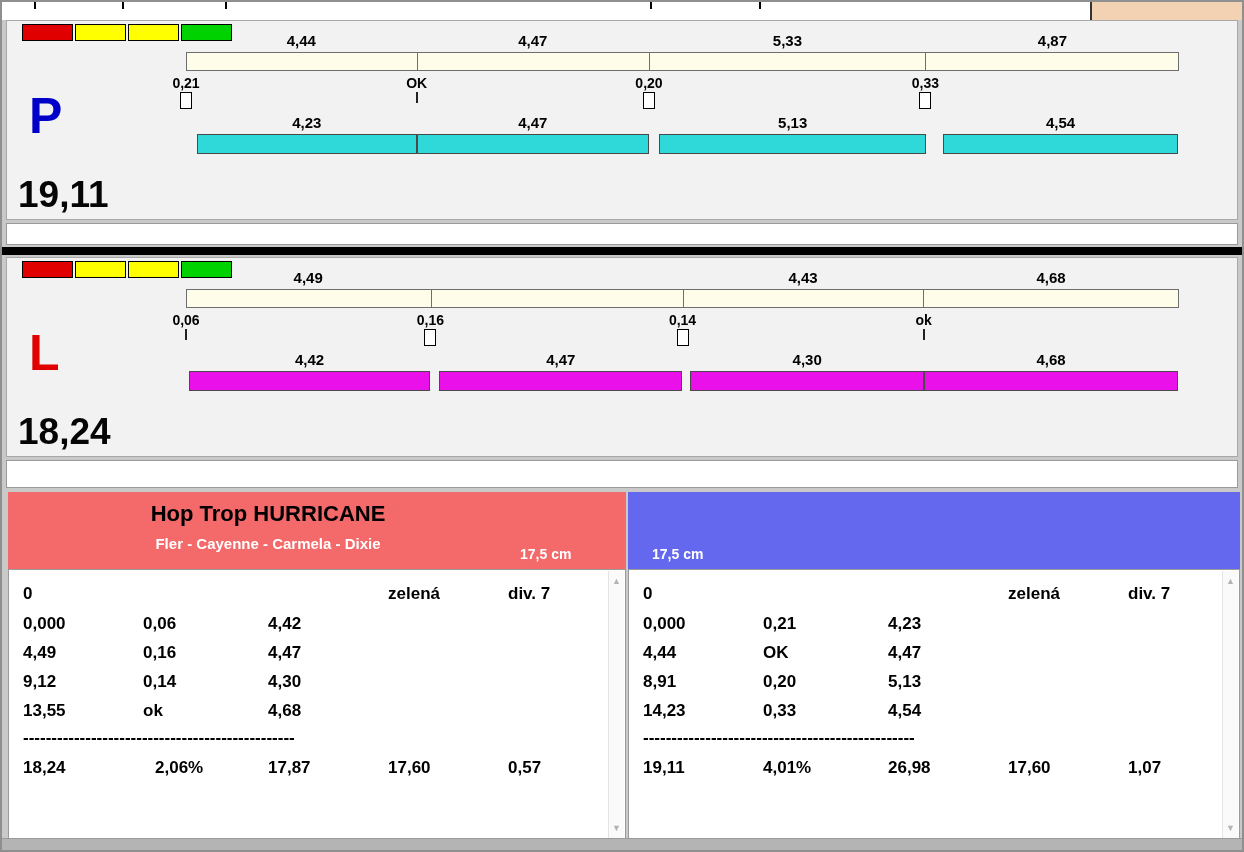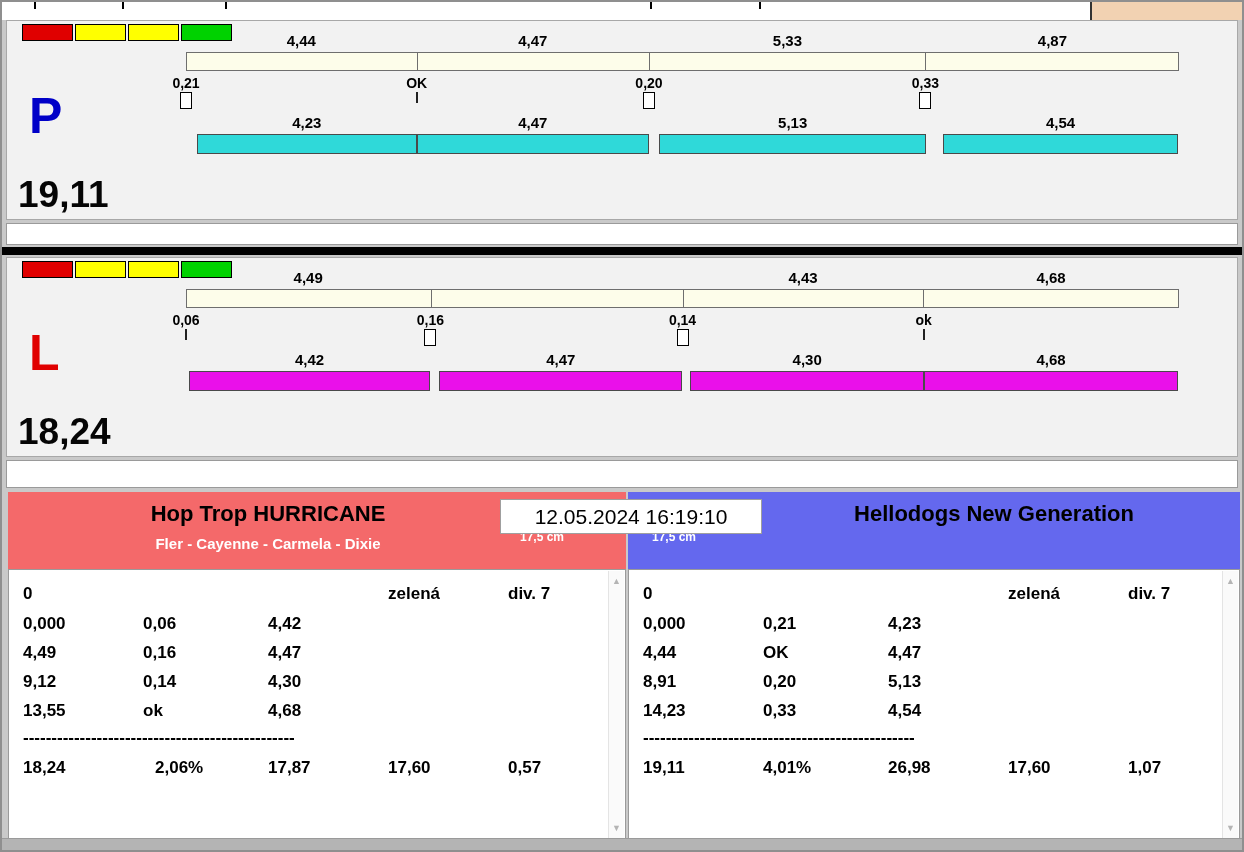--- a/index.html
+++ b/index.html
@@ -46,21 +46,21 @@
   
   #bottom-section { position:absolute; top:490px; left:4px; right:4px; height:348px; }
   .team-panel { position:absolute; top:0; bottom:0; }
   #team-0 { left:2px; width:618px; }
   #team-1 { left:622px; width:612px; }
   .team-header { position:absolute; top:0; left:0; right:0; height:77px; }
   .team-title { position:absolute; top:9px; font-size:22px; font-weight:bold; color:#000; text-align:center; }
   .team-dogs { position:absolute; top:43px; font-size:15px; font-weight:bold; color:#fff; text-align:center; }
   #team-0 .team-title, #team-0 .team-dogs { left:0; width:520px; }
   #team-1 .team-title, #team-1 .team-dogs { left:120px; right:0; }
-  .team-height { position:absolute; top:38px; font-size:12px; font-weight:bold; color:#fff;text-align:right; }
+  .team-height { position:absolute; top:54px; font-size:14px; font-weight:bold; color:#fff;text-align:right; }
   #team-0 .team-height { left:512px; }
   #team-1 .team-height { left:24px; }
 
   .team-table { position:absolute; top:77px; left:0; right:0; bottom:0; background:#fff; border:1px solid #9a9a9a; }
   .team-rows { position:absolute; top:0; left:14px; right:26px; bottom:0; }
   .t-row { position:absolute; left:0; right:0; height:26px; }
   .t-cell { position:absolute; top:0; font-size:17px; font-weight:bold; color:#000; white-space:nowrap; }
   .t-sep { position:absolute; left:0; font-size:17px; font-weight:bold; white-space:nowrap; color:#000; }
 
   .table-scrollbar { position:absolute; top:1px; right:1px; bottom:1px; width:16px; background:#fafafa; border-left:1px solid #e4e4e4; }
@@ -232,21 +232,20 @@
           </div>
         <div class="table-scrollbar">
           <div class="sb-arrow up">▲</div>
           <div class="sb-arrow down">▼</div>
         </div>
       </div>
     </div>
 
     <div id="team-1" class="team-panel">
       <div class="team-header" style="background: rgb(100, 104, 238);">
-        <div class="team-title">Hellodogs New Generation</div>
         <div class="team-height">17,5 cm</div>
       </div>
       <div class="team-table">
         <div class="team-rows">
             <div class="t-row" style="top: 14px;">
               <div class="t-cell" style="left: 0px;">0</div>
               <div class="t-cell" style="left: 365px;">zelená</div>
               <div class="t-cell" style="left: 485px;">div. 7</div>
             </div>
             <div class="t-row" style="top: 44px;">
@@ -278,17 +277,16 @@
               <div class="t-cell" style="left: 485px;">1,07</div>
             </div>
           </div>
         <div class="table-scrollbar">
           <div class="sb-arrow up">▲</div>
           <div class="sb-arrow down">▼</div>
         </div>
       </div>
     </div>
 
-    <div id="timestamp-box">12.05.2024 16:19:10</div>
   </div>
 
   <div id="status-strip"></div>
 </div>
 
 </body></html>

